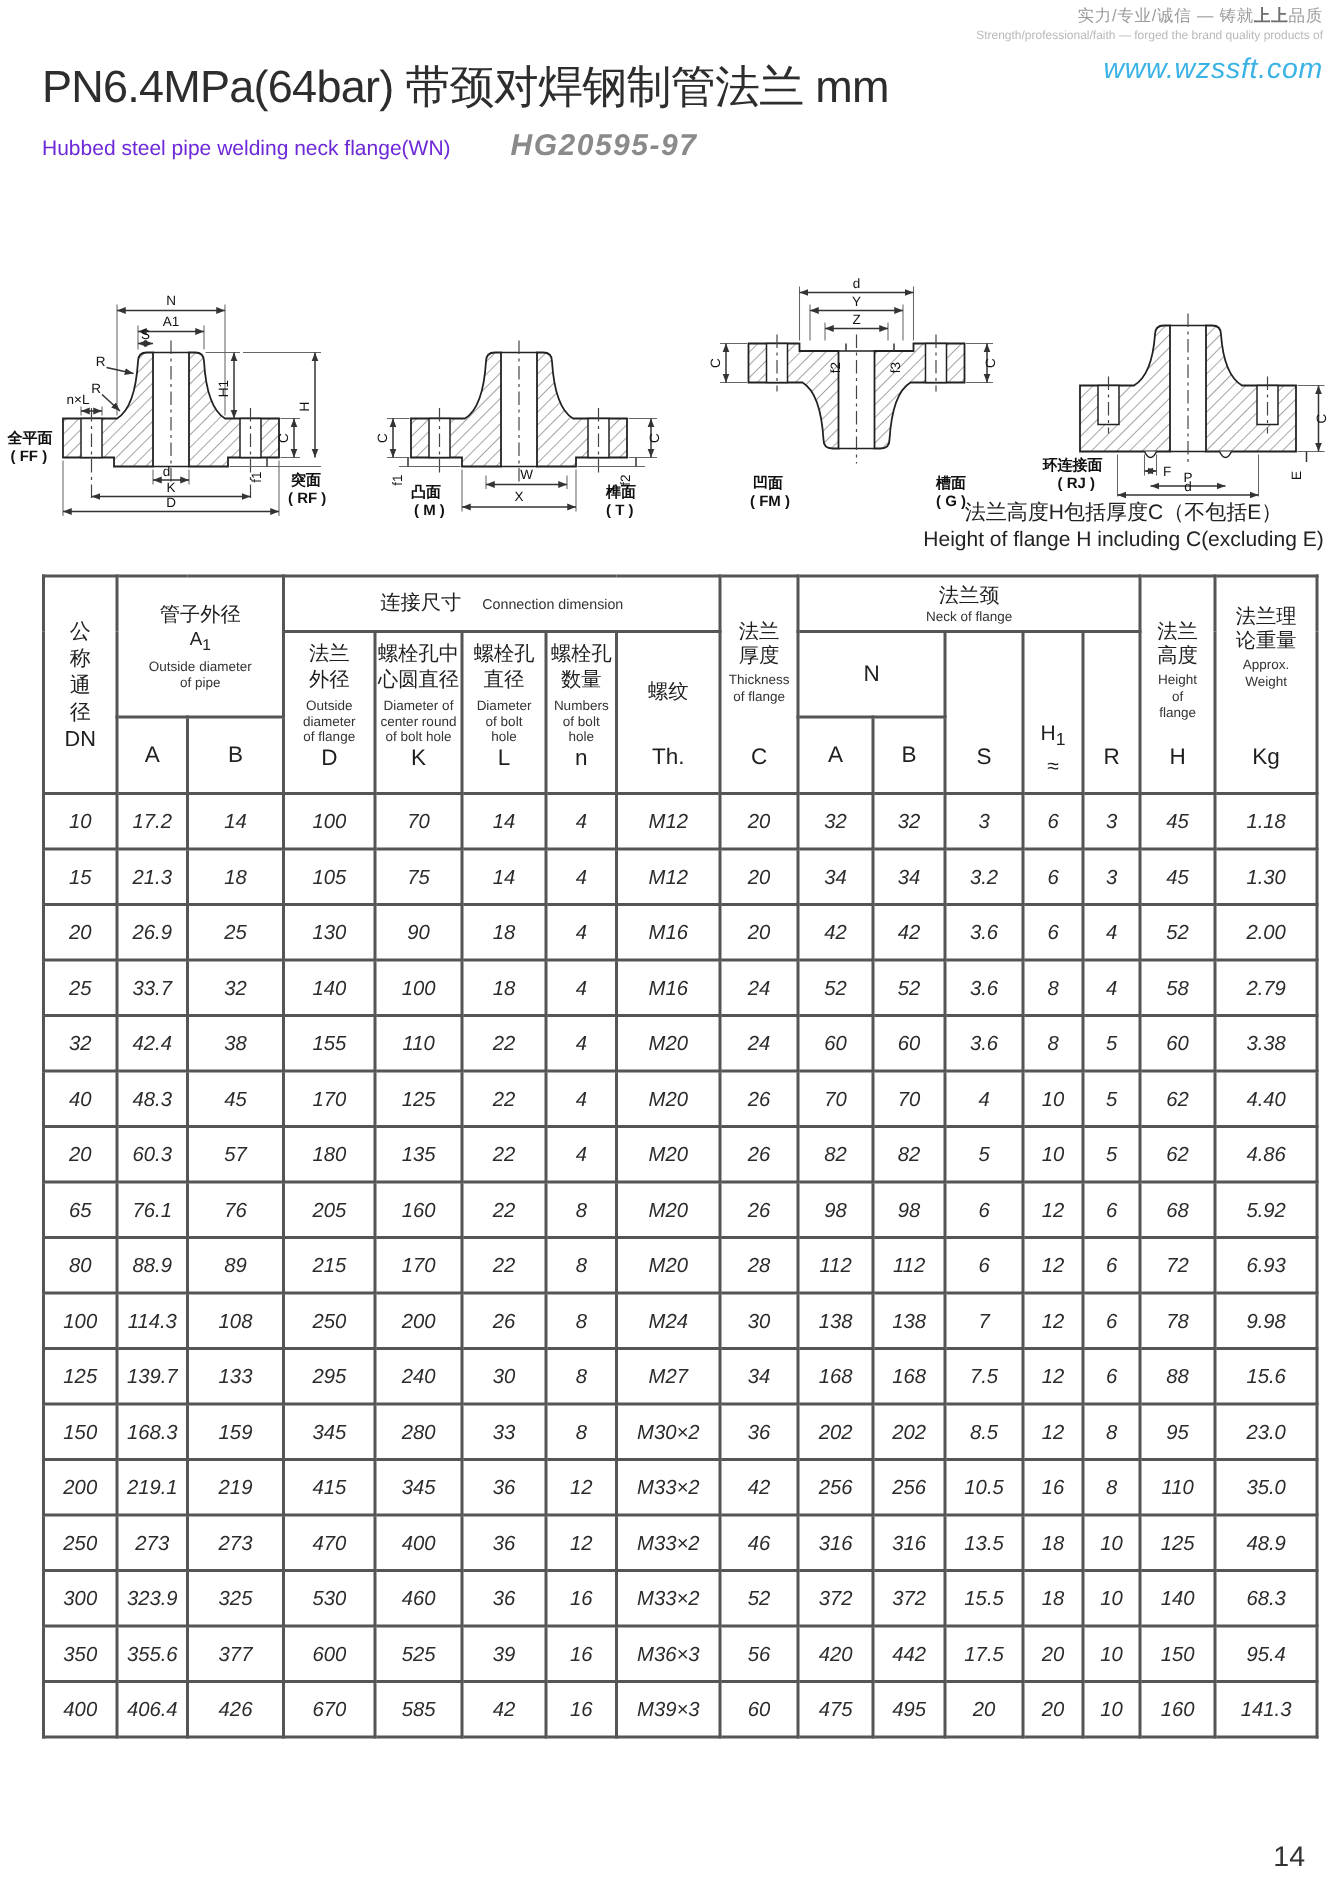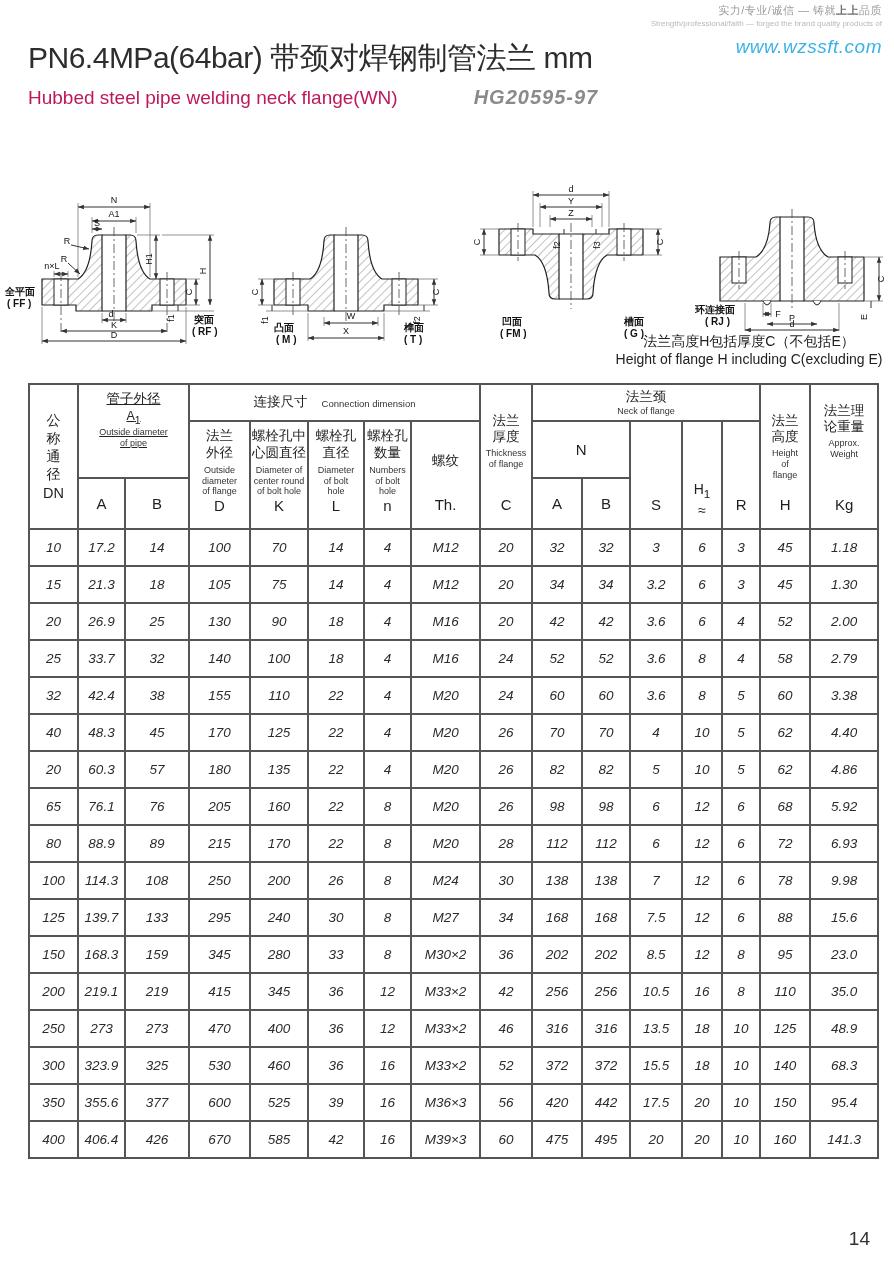--- a/index.html
+++ b/index.html
@@ -11,22 +11,22 @@
   .brand { position:absolute; top:3px; right:12px; text-align:right; }
   .slogan-cn { font-size:11px; color:#9b9b9b; letter-spacing:.5px; }
   .slogan-cn b { color:#6e6e6e;text-align:center; }
   .slogan-en { font-size:8px; color:#b9b9b9; margin-top:1px; }
   .website { font-size:19px; font-style:italic; color:#3ab2e6; margin-top:8px; letter-spacing:.5px; }
 
   
   .title-block { position:absolute; left:28px; top:38px; width:840px; }
   .main-title { font-size:30px; font-weight:500; color:#2d2d2d; letter-spacing:-0.5px; white-space:nowrap; }
   .sub-row { display:flex; align-items:baseline; margin-top:7px; }
-  .sub-en { font-size:19px; color:#be185d; }
-  .standard { font-size:20px; font-weight:bold; font-style:italic; color:#8a8a8a; letter-spacing:1px; margin-left:76px;text-align:center; }
+  .sub-en { font-size:14px; color:#6d28d9; }
+  .standard { font-size:20px; font-weight:bold; font-style:italic; color:#8a8a8a; letter-spacing:1px; margin-left:40px;text-align:center; }
 
   
   .diagrams { position:absolute; top:183px; left:4px; width:886px; display:flex; justify-content:space-between; align-items:flex-start; }
   .diag svg { display:block; }
   .diag4 { margin-top:14px; }
   .metal { fill:url(#hatch); stroke:#222; stroke-width:1.2; }
   .hole { fill:#fff; stroke:#222; stroke-width:1; }
   .edge { stroke:#222; stroke-width:1; }
   .cl { stroke:#444; stroke-width:.8; stroke-dasharray:9 3 2 3; }
   .ext { stroke:#666; stroke-width:.7; }
@@ -50,21 +50,21 @@
   .en { font-size:9px; line-height:1.2; color:#333; margin-top:2px; }
   .sym { font-size:15px; color:#1e1e1e; }
   .btm { margin-top:auto; margin-bottom:14px; }
   .grp-head { display:flex; align-items:center; justify-content:center; gap:14px; }
   .grp-head .en { margin-top:3px; font-size:9.5px; }
   .neck-head .cn { display:block; }
   .neck-head .en { display:block; font-size:9px; margin-top:0; }
   .dn-cell { justify-content:center; }
   .dn-cell .cn { font-size:14px; line-height:1.28; }
   .dn-cell .sym { font-size:14.5px; margin-top:1px; }
-  .pipe-cell { justify-content:flex-start; height:80px;text-decoration:underline; }
+  .pipe-cell { justify-content:center; height:80px; }
   .pipe-cell .suba { font-size:12.5px; margin-top:1px; }
   .dkl-cell { padding-top:5px; }
   .dkl-cell .en { margin-top:3px; }
   .thread-cell { padding-top:30px; }
   .c-cell { padding-top:26px; }
   .kg-cell { padding-top:16px; }
   .h1-stack { margin-top:auto; margin-bottom:8px; font-size:14px; line-height:1.25; }
   .n-cell { font-size:15px; }
   .r3-sym { font-size:15px; }
 

